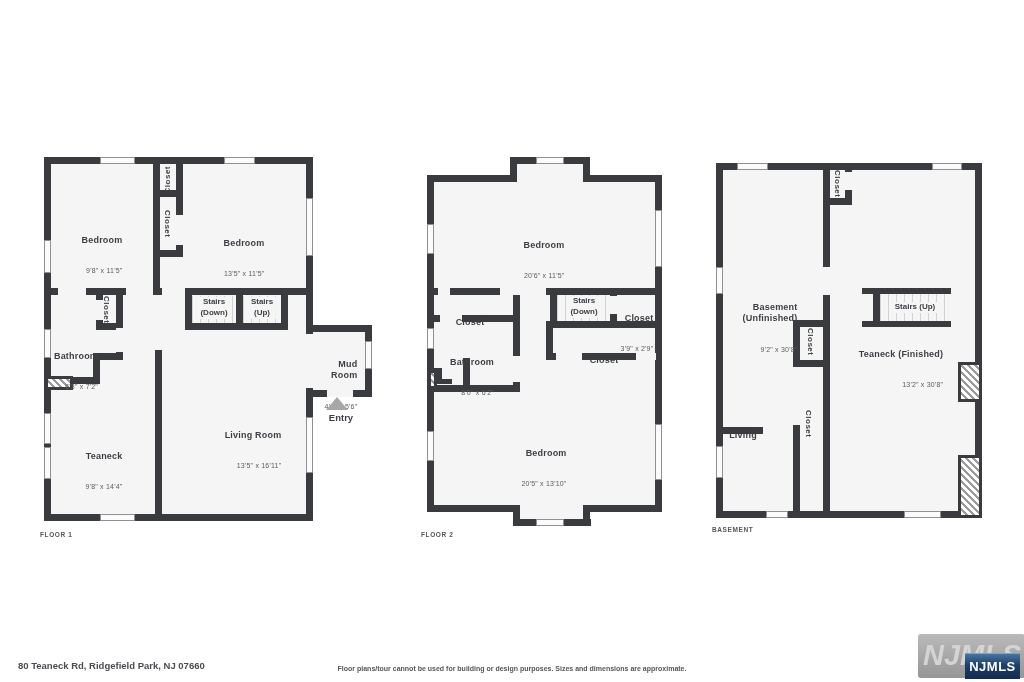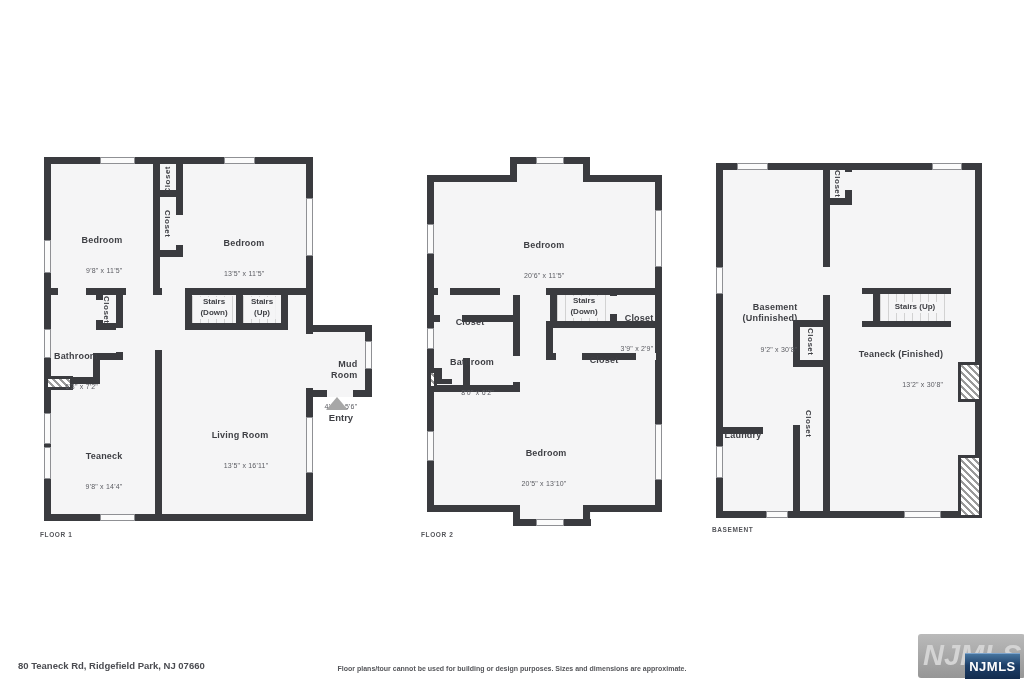--- a/index.html
+++ b/index.html
@@ -111,21 +111,21 @@
   </div>
   <div class="room" style="left:341px;top:339px">
     <b>Mud
 Room</b>
     <span class="dim">4'6" x 5'6"</span>
   </div>
   <div class="room" style="left:104px;top:431px">
     <b>Teaneck</b>
     <span class="dim">9'8" x 14'4"</span>
   </div>
-  <div class="room" style="left:240px;top:410px">
+  <div class="room" style="left:253px;top:410px">
     <b>Living Room</b>
     <span class="dim">13'5" x 16'11"</span>
   </div>
   <i class="tri" style="left:326px;top:397px;display:block"></i>
   <div class="entry" style="left:341px;top:412px">Entry</div>
   <div class="ptitle" style="left:40px;top:531px">FLOOR 1</div>
 </section>
 
 <section>
   <div class="fill" style="left:427px;top:175px;width:235px;height:337px"></div>
@@ -245,21 +245,21 @@
 (Unfinished)</b>
     <span class="dim">9'2" x 30'8"</span>
   </div>
   <div class="sl" style="left:915px;top:302px">Stairs (Up)</div>
   <div class="room" style="left:901px;top:329px">
     <b>Teaneck (Finished)</b>
     <span class="dim">13'2" x 30'8"</span>
   </div>
   <div class="v" style="left:806px;top:328px">Closet</div>
   <div class="room" style="left:743px;top:410px">
-    <b>Laundry</b>
+    <b>Living</b>
   </div>
   <div class="v" style="left:804px;top:410px">Closet</div>
   <div class="ptitle" style="left:712px;top:526px">BASEMENT</div>
 </section>
 
 <footer>
   <div class="addr">80 Teaneck Rd, Ridgefield Park, NJ 07660</div>
   <div class="disc">Floor plans/tour cannot be used for building or design purposes. Sizes and dimensions are approximate.</div>
   <div class="wm">NJMLS</div>
   <div class="logo">NJMLS</div>

